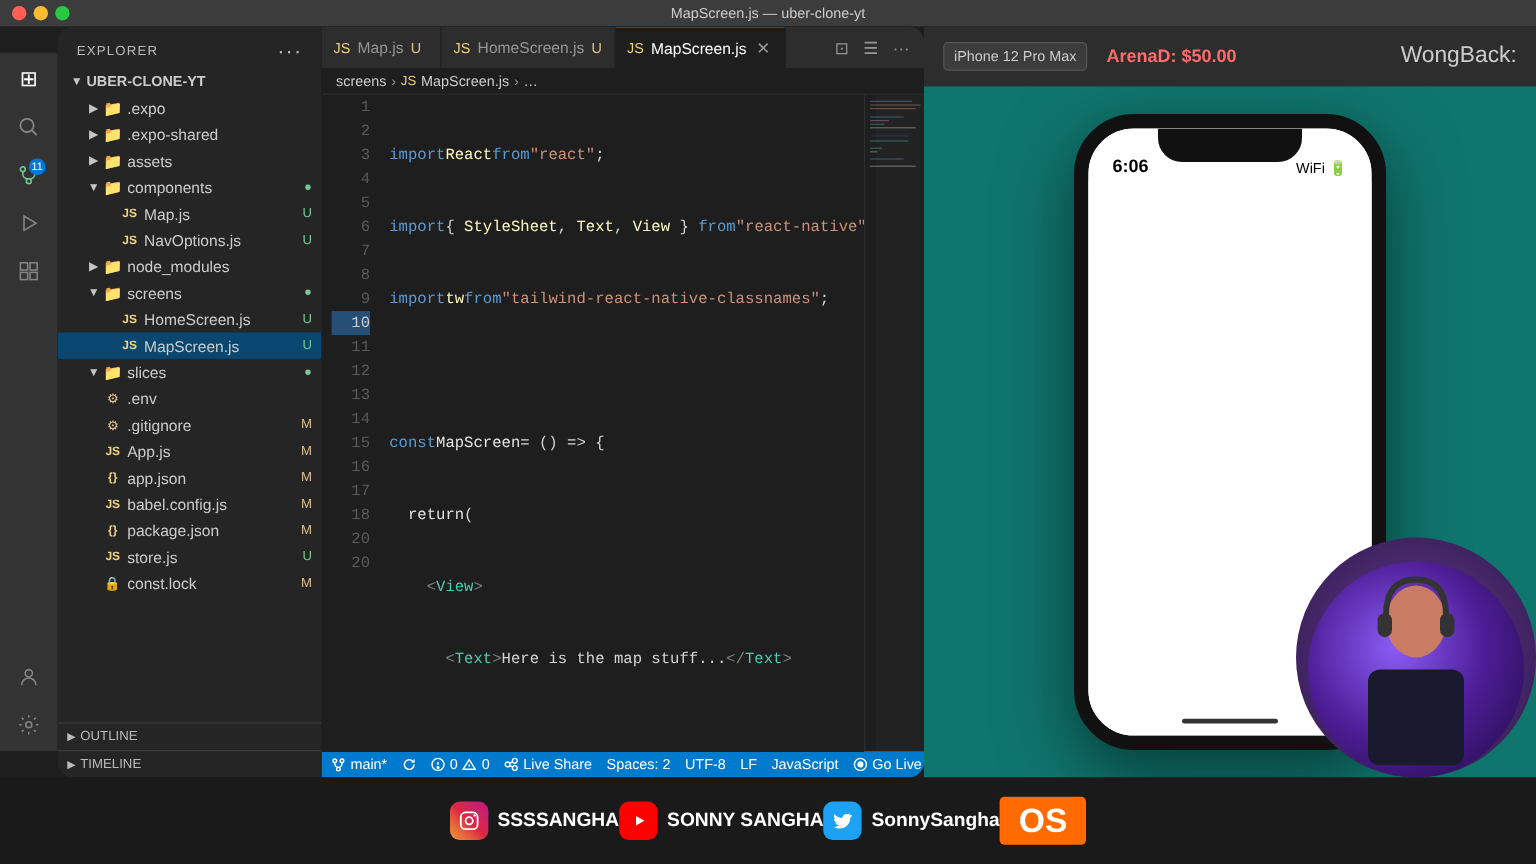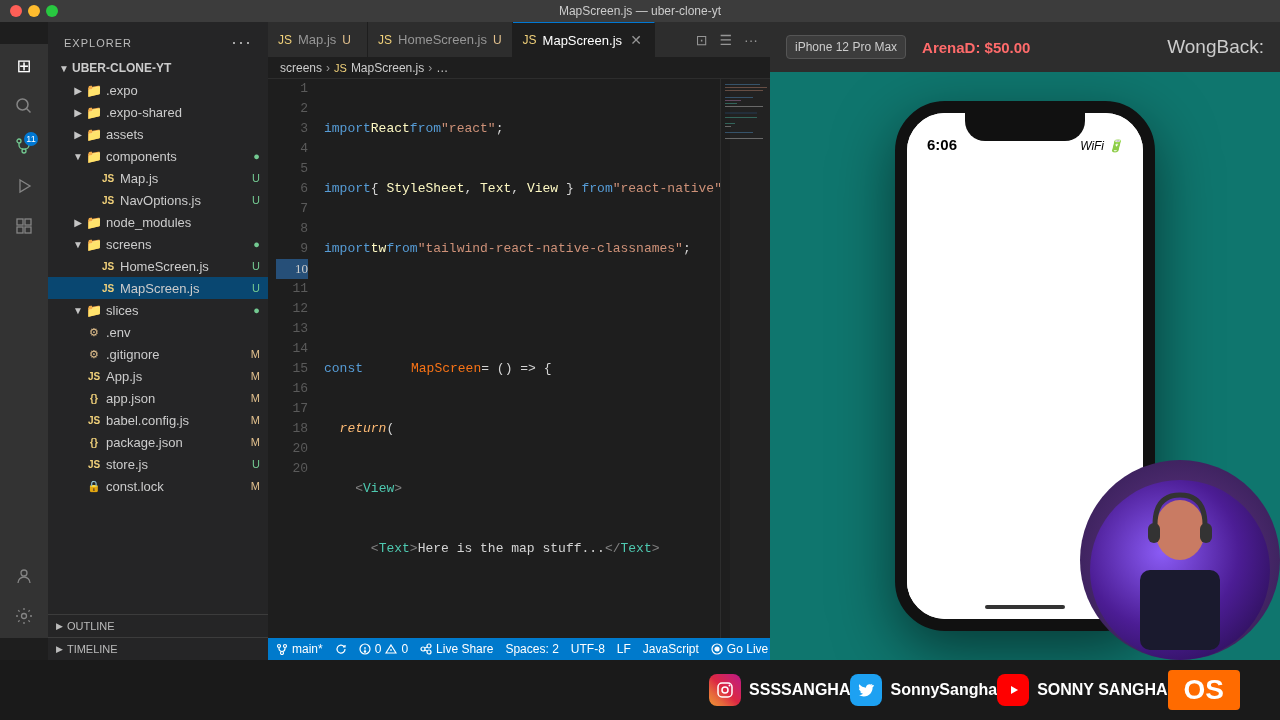--- a/index.html
+++ b/index.html
@@ -101,20 +101,21 @@
       gap: 12px;
       padding-bottom: 8px;
     }
 
     
     .editor-layout {
       display: flex;
       flex: 1;
       margin-left: 48px;
       overflow: hidden;
+      border-radius: 13px;
     }
 
     
     .sidebar {
       width: 220px;
       background: #252526;
       display: flex;
       flex-direction: column;
       overflow: hidden;
       flex-shrink: 0;
@@ -303,23 +304,23 @@
       white-space: pre;
     }
     .code-line {
       height: 20px;
       display: flex;
       align-items: center;
     }
 
     
     .kw { color: #569cd6; }
-    .kw2 { color: #fdba74; font-style: italic; }
+    .kw2 { color: #e5e5e5; }
     .str { color: #ce9178; }
-    .fn { color: #f97316; margin-left: 48px; }
+    .fn { color: #e5e5e5; }
     .var-name { color: #fef9c3; }
     .tag { color: #4ec9b0; }
     .tag-bracket { color: #808080; }
     .text-content { color: #d4d4d4; }
 
     
     .minimap {
       width: 50px;
       background: #1e1e1e;
       border-left: 1px solid #2d2d2d;
@@ -430,21 +431,20 @@
     }
     .iphone-time {
       font-size: 15px;
       font-weight: 600;
       color: #000;
     }
     .iphone-icons {
       display: flex;
       gap: 4px;
       align-items: center;
-      font-style: italic;
     }
     .iphone-icons span {
       font-size: 12px;
       color: #000;
     }
 
     .iphone-content {
       flex: 1;
       background: white;
     }
@@ -473,25 +473,25 @@
       border-radius: 50%;
       background: radial-gradient(circle, #6b3a8e, #2d1a4e);
       overflow: hidden;
       display: flex;
       align-items: flex-end;
       justify-content: center;
     }
 
     
     .social-bar {
-      height: 60px;
+      height: 72px;
       background: #1a1a1a;
       display: flex;
       align-items: center;
-      justify-content: flex-end;
+      justify-content: center;
       flex-shrink: 0;
       padding: 0 40px;
     }
     .social-item {
       display: flex;
       align-items: center;
       gap: 8px;
       color: white;
       font-size: 16px;
       font-weight: bold;
@@ -760,21 +760,21 @@
             <div class="line-numbers">
               <div style="height:20px;line-height:20px;">1</div>
               <div style="height:20px;line-height:20px;">2</div>
               <div style="height:20px;line-height:20px;">3</div>
               <div style="height:20px;line-height:20px;">4</div>
               <div style="height:20px;line-height:20px;">5</div>
               <div style="height:20px;line-height:20px;">6</div>
               <div style="height:20px;line-height:20px;">7</div>
               <div style="height:20px;line-height:20px;">8</div>
               <div style="height:20px;line-height:20px;">9</div>
-              <div style="height:20px;line-height:20px;background:#264f78;color:#ccc;font-family:Liberation Serif, serif;">10</div>
+              <div style="height:20px;line-height:20px;background:#264f78;color:#ccc;">10</div>
               <div style="height:20px;line-height:20px;">11</div>
               <div style="height:20px;line-height:20px;">12</div>
               <div style="height:20px;line-height:20px;">13</div>
               <div style="height:20px;line-height:20px;">14</div>
               <div style="height:20px;line-height:20px;">15</div>
               <div style="height:20px;line-height:20px;">16</div>
               <div style="height:20px;line-height:20px;">17</div>
               <div style="height:20px;line-height:20px;">18</div>
               <div style="height:20px;line-height:20px;">20</div>
               <div style="height:20px;line-height:20px;">20</div>
@@ -943,29 +943,29 @@
     <div class="social-icon instagram-icon">
       <svg width="20" height="20" viewBox="0 0 20 20" fill="white">
           <rect x="3" y="3" width="14" height="14" rx="4" fill="none" stroke="white" stroke-width="1.5"></rect>
           <circle cx="10" cy="10" r="3" fill="none" stroke="white" stroke-width="1.5"></circle>
           <circle cx="14.5" cy="5.5" r="1" fill="white"></circle>
         </svg>
     </div>
     <span>SSSSANGHA</span>
   </div>
   <div class="social-item">
+    <div class="social-icon youtube-icon">
+      <svg width="20" height="20" viewBox="0 0 20 20" fill="white">
+          <polygon points="8,6 15,10 8,14"></polygon>
+        </svg>
+    </div>
+    <span>SONNY SANGHA</span>
+  </div>
+  <div class="social-item">
     <div class="social-icon twitter-icon">
       <svg width="20" height="20" viewBox="0 0 20 20" fill="white">
           <path d="M17 5c-.6.3-1.2.4-1.9.5.7-.4 1.2-1 1.4-1.8-.6.4-1.3.6-2.1.8A3.3 3.3 0 0010 7c0 .3 0 .5.1.7-2.7-.1-5.2-1.4-6.8-3.4-.3.5-.4 1-.4 1.6 0 1.1.6 2.1 1.4 2.7-.5 0-1-.2-1.4-.4v.1c0 1.6 1.1 2.9 2.6 3.2-.3.1-.5.1-.8.1-.2 0-.4 0-.6-.1.4 1.3 1.6 2.2 3 2.2-1.1.9-2.5 1.4-4 1.4H3c1.4.9 3 1.4 4.8 1.4 5.7 0 8.8-4.7 8.8-8.8v-.4c.6-.4 1.1-1 1.5-1.6l-.1-.1z"></path>
         </svg>
     </div>
     <span>SonnySangha</span>
   </div>
-  <div class="social-item">
-    <div class="social-icon youtube-icon">
-      <svg width="20" height="20" viewBox="0 0 20 20" fill="white">
-          <polygon points="8,6 15,10 8,14"></polygon>
-        </svg>
-    </div>
-    <span>SONNY SANGHA</span>
-  </div>
   <div class="os-badge">OS</div>
 </div>
 
 </body></html>

